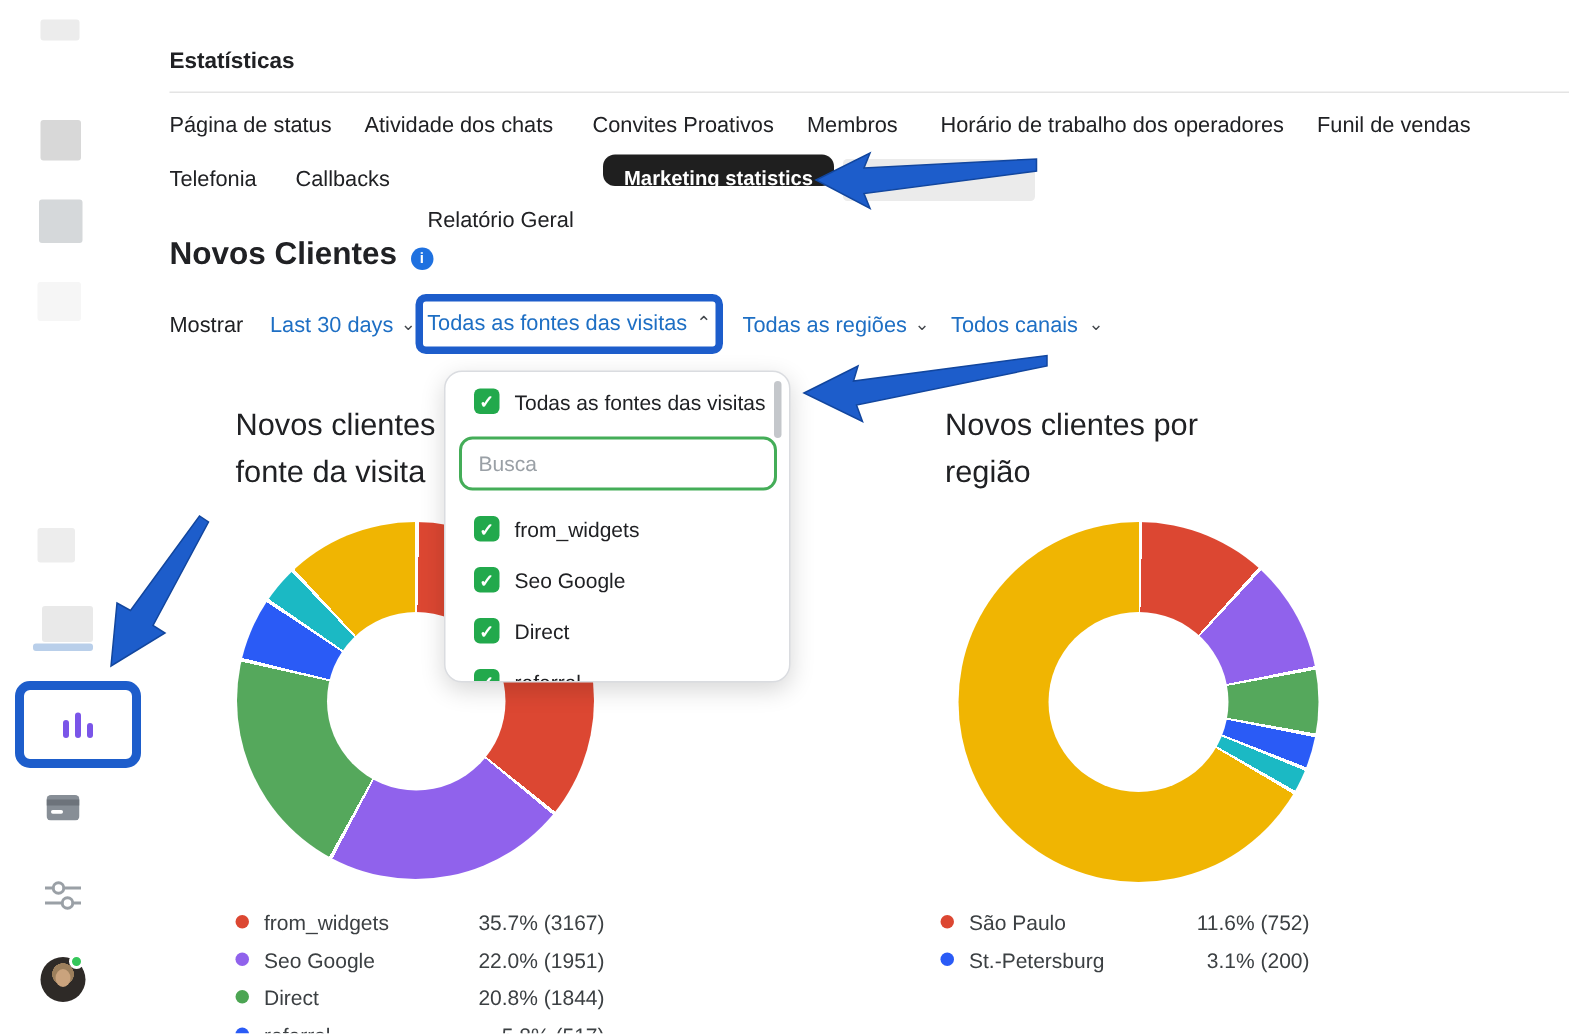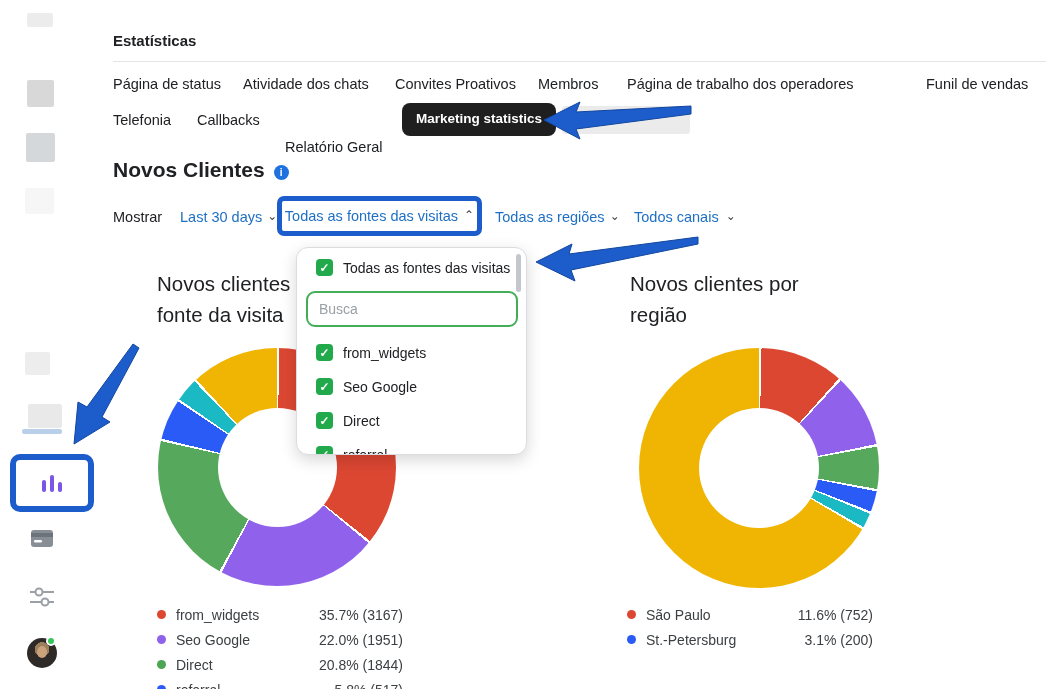--- a/index.html
+++ b/index.html
@@ -2,21 +2,21 @@
 <html style="--accent_blue: #1d5dcb; --link_blue: #1e6fc4; --text_dark: #202124; --pill_bg: #1f1f1f; --pill_text: #ffffff; --checkbox_green: #22a94c; --search_border: #44ad58; --info_blue: #1f71e0; --icon_purple: #7a55e8; --status_green: #35c75a; --divider: #e4e4e4;"><head>
 <meta charset="utf-8">
 <style>
   * { margin:0; padding:0; box-sizing:border-box; }
   body { font-family:"Liberation Sans", sans-serif; background:#fff; }
   #page { position:relative; width:1046px; height:689px; background:#fff; overflow:hidden;border-radius:26px; }
   .abs { position:absolute; }
   .sq { position:absolute; border-radius:2px; }
   .txt-dark { color:var(--text_dark); }
   .tab { position:absolute; font-size:14.5px; color:var(--text_dark); white-space:nowrap; cursor:pointer; }
-  .pill { position:absolute; left:402px; top:103px; height:33px; line-height:31px; padding:0 14px;
+  .pill { position:absolute; left:402px; top:103px; height:21px; line-height:31px; padding:0 14px;
           background:var(--pill_bg); color:var(--pill_text); font-size:13.5px; font-weight:bold;
           border-radius:8px; white-space:nowrap; }
   .blue-link { position:absolute; font-size:14.5px; color:var(--link_blue); white-space:nowrap; cursor:pointer; display:flex; gap:5px; align-items:center; }
   .chev { font-size:12px; color:#44484d; transform:translateY(-1px); }
   .hl-box { position:absolute; left:277px; top:196px; width:205px; height:40px;
             border:5px solid var(--accent_blue); border-radius:7px; display:flex; align-items:center; justify-content:center; gap:6px;
             font-size:14.5px; color:var(--link_blue); white-space:nowrap; }
   .dropdown { position:absolute; left:296px; top:247px; width:231px; height:208px; background:#fff;
               border:1px solid #dadce0; border-radius:12px; box-shadow:0 5px 16px rgba(0,0,0,.16); z-index:40; overflow:hidden; }
   .dd-row { position:absolute; left:19px; display:flex; align-items:center; gap:10px; font-size:14px; color:var(--text_dark); }
@@ -87,22 +87,22 @@
     <div class="status-dot"></div>
   </div>
 
   <div class="abs txt-dark" style="left:113px;top:32px;font-size:15px;font-weight:bold;">Estatísticas</div>
   <div class="abs" style="left:113px;top:61px;width:933px;height:1px;background:var(--divider);"></div>
 
   <div class="tab" style="left:113px;top:76px;">Página de status</div>
   <div class="tab" style="left:243px;top:76px;">Atividade dos chats</div>
   <div class="tab" style="left:395px;top:76px;">Convites Proativos</div>
   <div class="tab" style="left:538px;top:76px;">Membros</div>
-  <div class="tab" style="left:627px;top:76px;">Página de trabalho dos operadores</div>
-  <div class="tab" style="left:878px;top:76px;margin-left:48px;">Funil de vendas</div>
+  <div class="tab" style="left:627px;top:76px;">Horário de trabalho dos operadores</div>
+  <div class="tab" style="left:878px;top:76px;">Funil de vendas</div>
 
   <div class="tab" style="left:113px;top:112px;">Telefonia</div>
   <div class="tab" style="left:197px;top:112px;">Callbacks</div>
   <div class="tab" style="left:285px;top:112px;margin-top:27px;">Relatório Geral</div>
   <div class="pill">Marketing statistics</div>
   <div class="abs" style="left:562px;top:106px;width:128px;height:28px;background:#ebebeb;border-radius:3px;"></div>
 
   <div class="abs" style="left:113px;top:158px;display:flex;align-items:center;">
     <span style="font-size:21px;font-weight:600;color:var(--text_dark);">Novos Clientes</span>
     <span class="info-circle">i</span>

